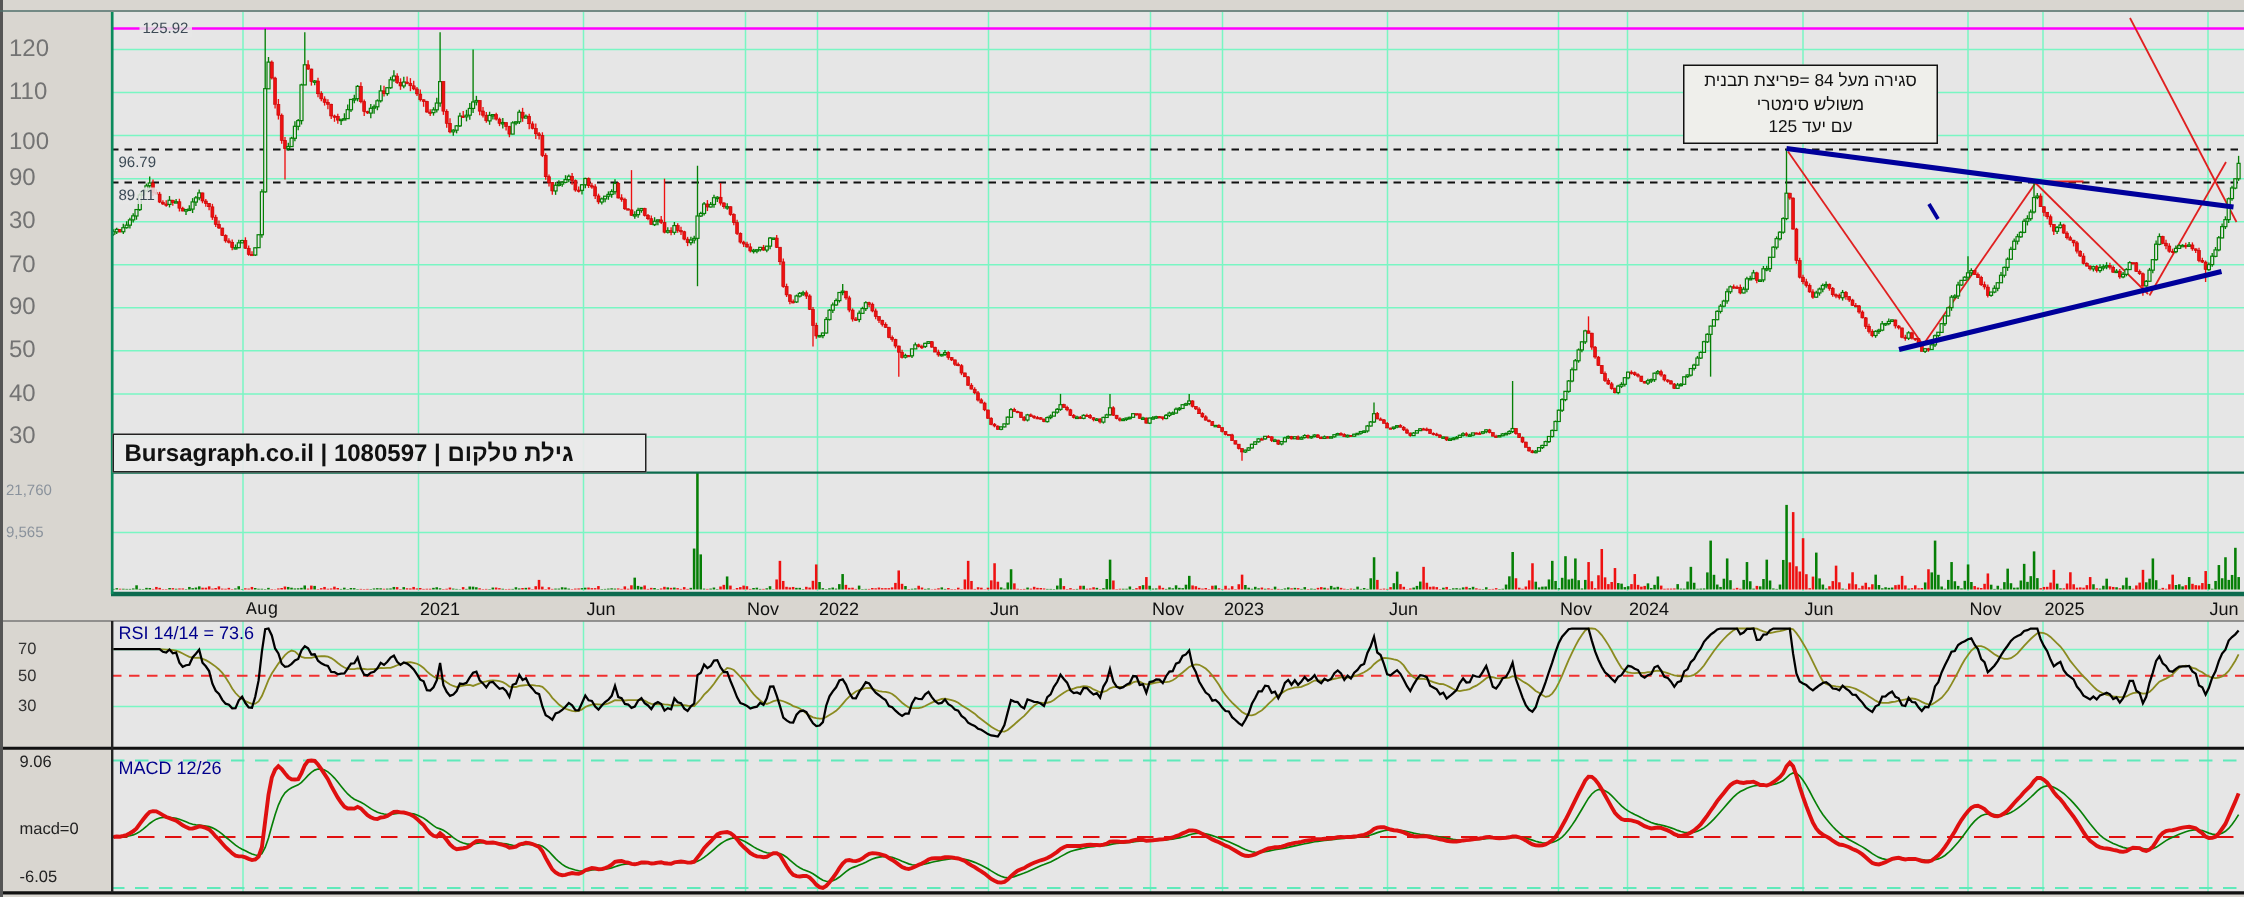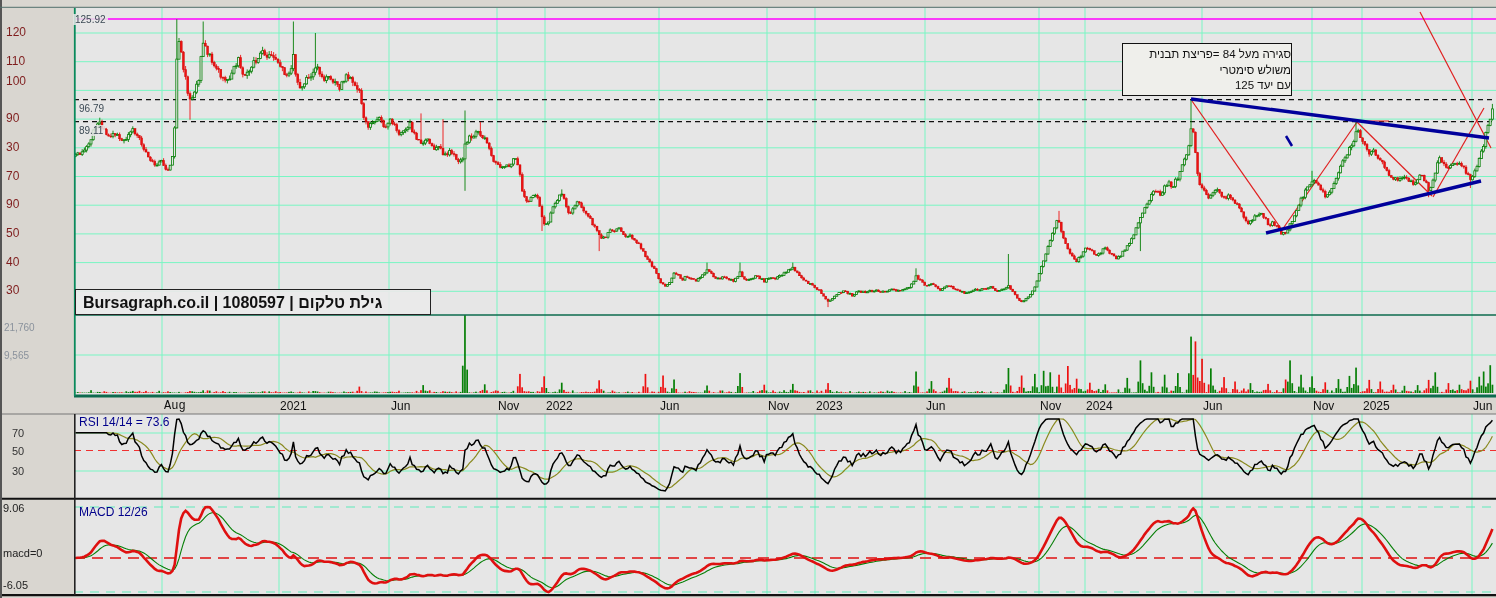--- a/index.html
+++ b/index.html
@@ -2,39 +2,39 @@
 <html><head>
 <meta charset="utf-8">
 <style>
   html,body{margin:0;padding:0;background:#888;}
   .screen{
     position:relative;width:1496px;height:598px;overflow:hidden;
     background:#e6e6e6;font-family:"Liberation Sans","DejaVu Sans",sans-serif;
     -webkit-font-smoothing:antialiased;
   }
   .screen svg{position:absolute;left:0;top:0;}
-  .lbl{position:absolute;color:#7f1d1d;font-size:12px;line-height:13px;white-space:nowrap;}
+  .lbl{position:absolute;color:#737373;font-size:16px;line-height:13px;white-space:nowrap;}
   .pricelbl{left:6px;}
   .vollbl{left:4px;font-size:10px;color:#8a929c;}
   .rsilbl{left:12px;font-size:11px;color:#333;}
-  .macdlbl{left:3px;font-size:11px;color:#222;}
+  .macdlbl{left:13px;font-size:11px;color:#222;}
   .xlbl{top:400px;font-size:12px;color:#111;}
   .paneltitle{position:absolute;color:#00008b;font-size:12px;font-weight:400;}
   .hlinelbl{position:absolute;font-size:10px;color:#3c4a55;background:rgba(230,230,230,.85);padding:0 2px;line-height:11px;}
   .watermark{
     position:absolute;left:75px;top:289px;width:356px;height:26px;
     border:1px solid #222;background:rgba(233,233,233,.93);
     font-size:16px;color:#111;line-height:25px;padding-left:7px;box-sizing:border-box;font-weight:bold;
   }
   .annot{
     position:absolute;left:1122px;top:43px;width:170px;height:53px;
     border:1px solid #111;background:#efefeb;box-sizing:border-box;
     direction:rtl;text-align:center;padding-top:3px;
   }
-  .annot div{font-size:11.5px;line-height:15.5px;color:#111;text-align:right;}
+  .annot div{font-size:11.5px;line-height:15.5px;color:#111;}
 </style>
 </head>
 <body>
 
 <div class="screen">
   <svg id="cv" width="1496" height="598">
       <rect x="0" y="0" width="1496" height="598" fill="#e6e6e6"></rect>
       <rect x="0" y="0" width="1496" height="8" fill="#d9d6d0"></rect>
       <rect x="0" y="0" width="74" height="598" fill="#d9d6d0"></rect>
       <rect x="0" y="397" width="1496" height="17" fill="#d9d6d0"></rect>
@@ -2062,41 +2062,41 @@
       <line x1="0" y1="498.8" x2="1496" y2="498.8" stroke="#111" stroke-width="2"></line>
       <line x1="0" y1="595.2" x2="1496" y2="595.2" stroke="#111" stroke-width="2.2"></line>
       <line x1="74.8" y1="8" x2="74.8" y2="396" stroke="#0a8a5c" stroke-width="1.8"></line>
       <line x1="74.8" y1="414" x2="74.8" y2="595" stroke="#222" stroke-width="1.6"></line>
       <line x1="1" y1="0" x2="1" y2="598" stroke="#555" stroke-width="2"></line>
       <line x1="0" y1="7.3" x2="1496" y2="7.3" stroke="#51706c" stroke-width="1"></line>
     </svg>
 
   <div id="overlay">
 
-    <div class="hlinelbl" style="left:73px;top:14px">125.92</div>
+    <div class="hlinelbl" style="left:93px;top:14px">125.92</div>
     <div class="hlinelbl" style="left:77px;top:103px">96.79</div>
     <div class="hlinelbl" style="left:77px;top:125px">89.11</div>
 
     <div class="watermark">Bursagraph.co.il | 1080597 | גילת טלקום</div>
 
     <div class="annot">
       <div>סגירה מעל 84 =פריצת תבנית</div>
       <div>משולש סימטרי</div>
       <div>עם יעד 125</div>
     </div>
 
     <div class="paneltitle" style="left:79px;top:415px">RSI 14/14 = 73.6</div>
     <div class="paneltitle" style="left:79px;top:505px">MACD 12/26</div>
 
     <div class="lbl macdlbl" style="top:502px">9.06</div>
     <div class="lbl macdlbl" style="top:547px">macd=0</div>
     <div class="lbl macdlbl" style="top:579px">-6.05</div>
   <div class="lbl pricelbl" style="left: 6px; top: 26px;">120</div>
       <div class="lbl pricelbl" style="left: 6px; top: 54.7px;">110</div>
-      <div class="lbl pricelbl" style="left: 6px; top: 75px;">100</div>
+      <div class="lbl pricelbl" style="left: 6px; top: 88px;">100</div>
       <div class="lbl pricelbl" style="left: 6px; top: 112.1px;">90</div>
       <div class="lbl pricelbl" style="left: 6px; top: 140.8px;">30</div>
       <div class="lbl pricelbl" style="left: 6px; top: 169.5px;">70</div>
       <div class="lbl pricelbl" style="left: 6px; top: 198.2px;">90</div>
       <div class="lbl pricelbl" style="left: 6px; top: 226.9px;">50</div>
       <div class="lbl pricelbl" style="left: 6px; top: 255.6px;">40</div>
       <div class="lbl pricelbl" style="left: 6px; top: 284.3px;">30</div>
       <div class="lbl vollbl" style="left: 4px; top: 321px;">21,760</div>
       <div class="lbl vollbl" style="left: 4px; top: 349px;">9,565</div>
       <div class="lbl xlbl" style="left: 164px; top: 400px; font-family: Liberation Mono, monospace;">Aug</div>

